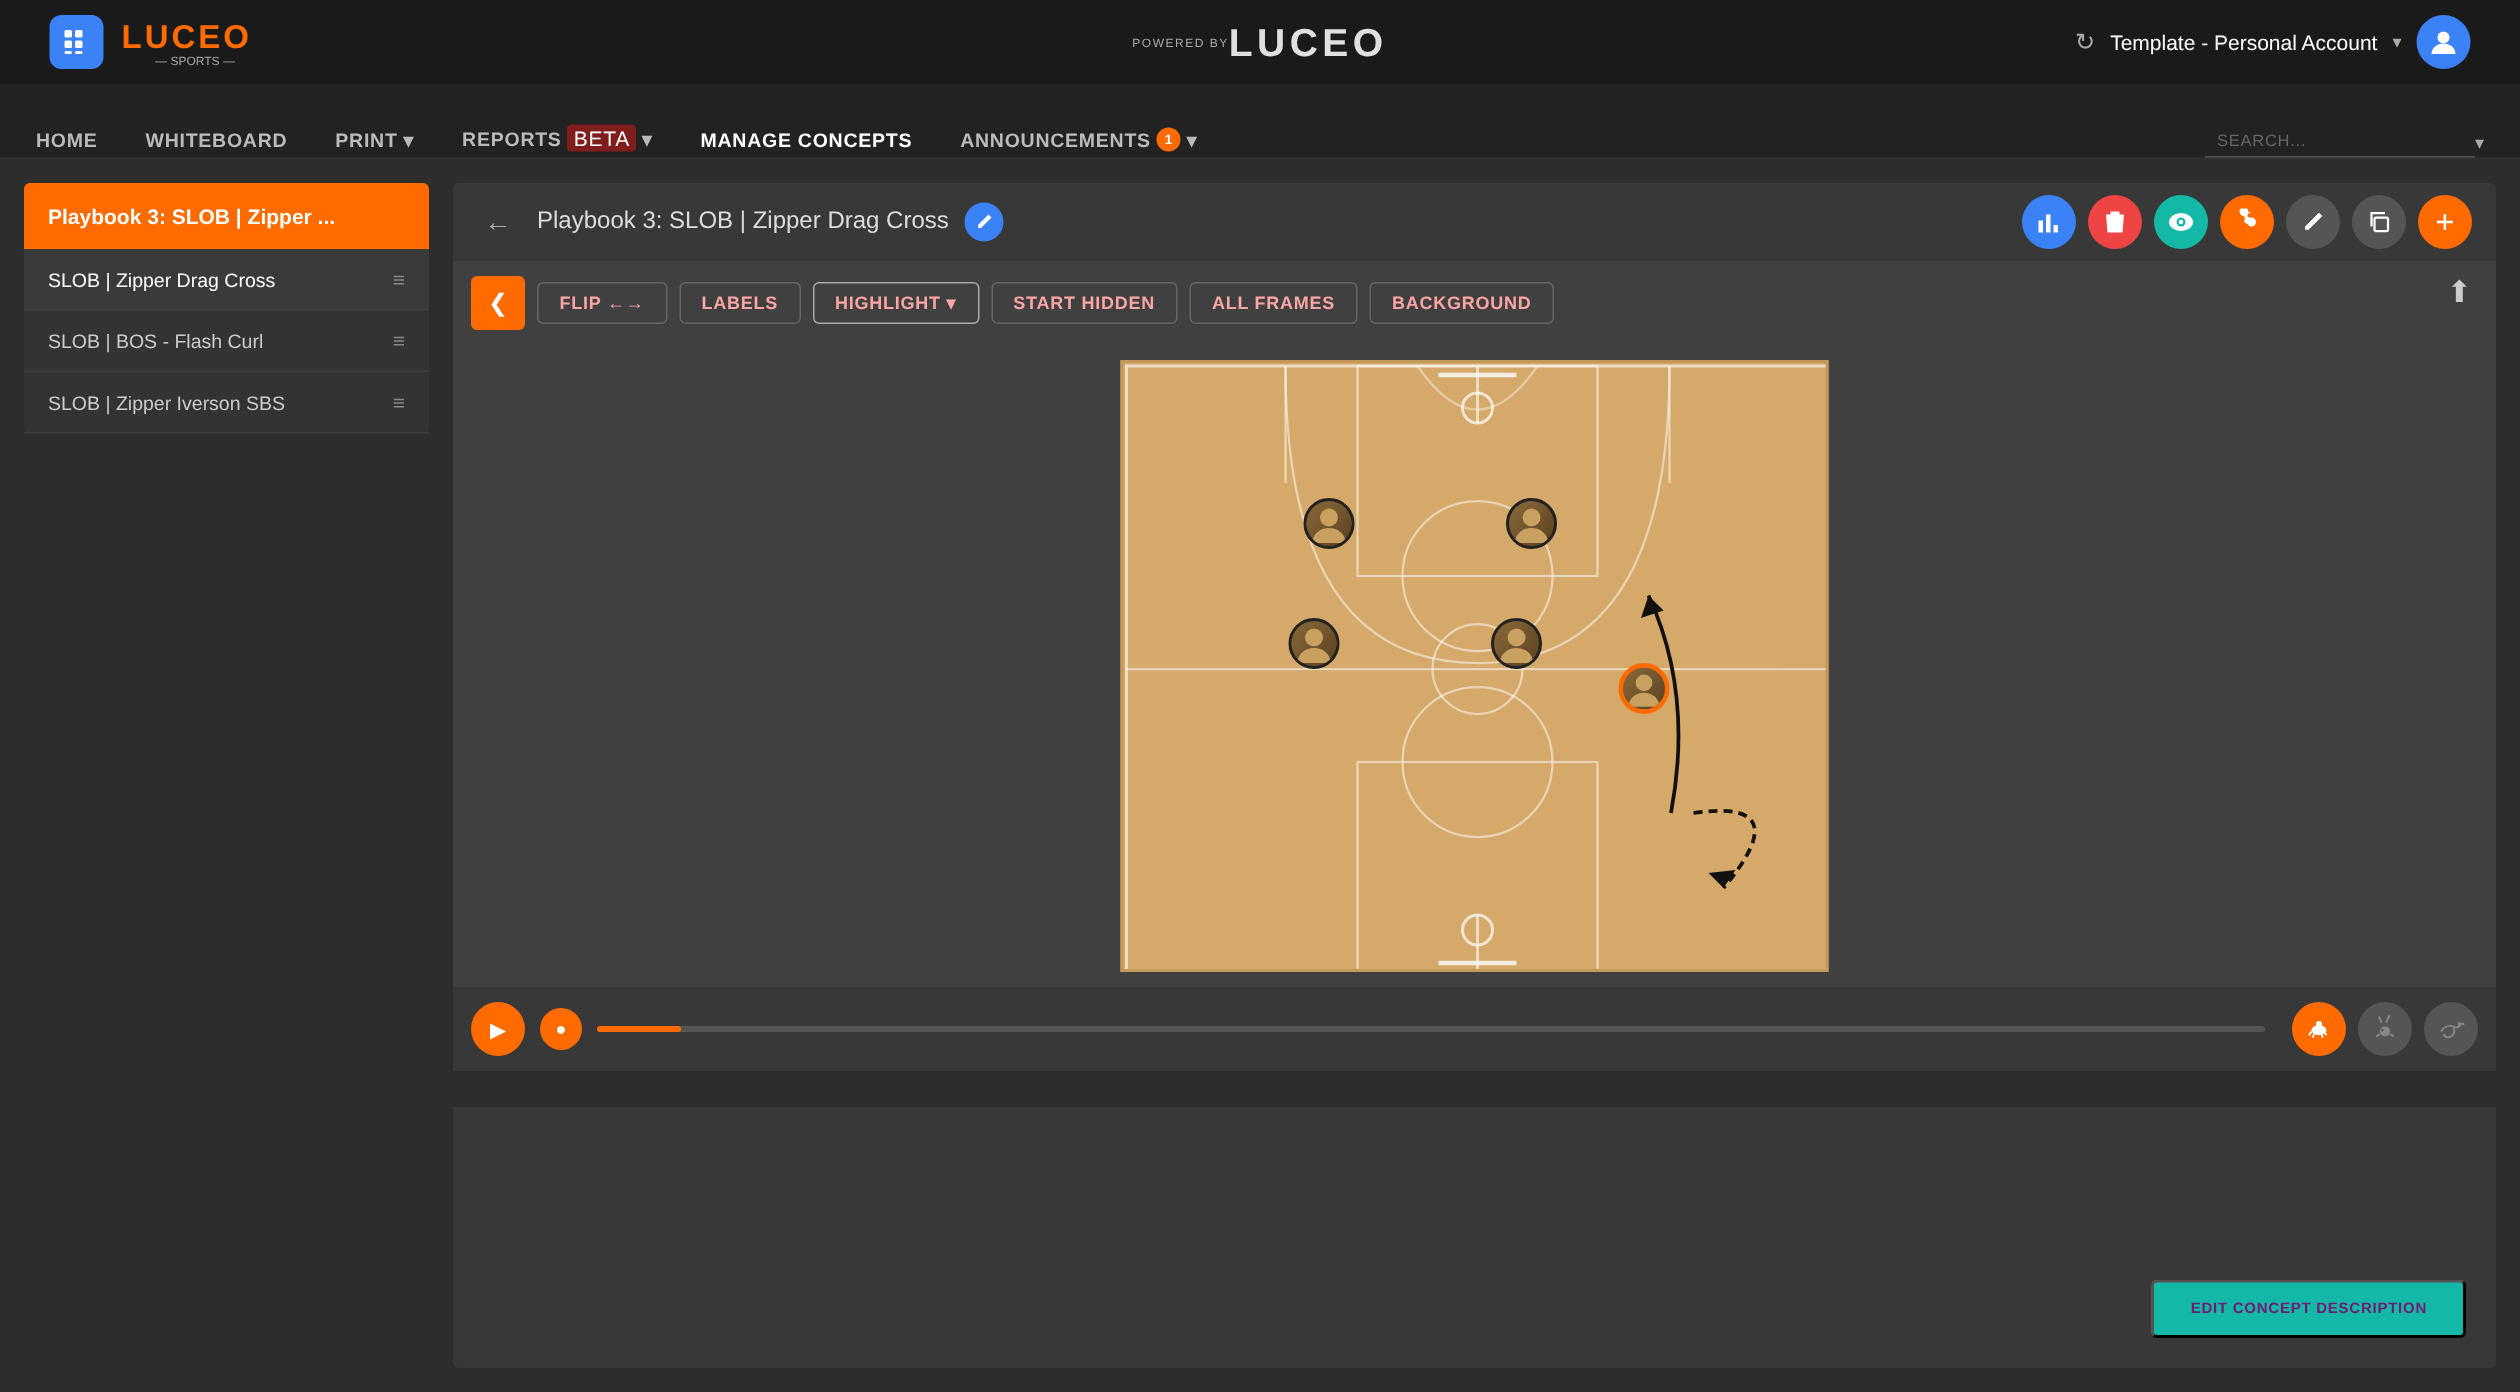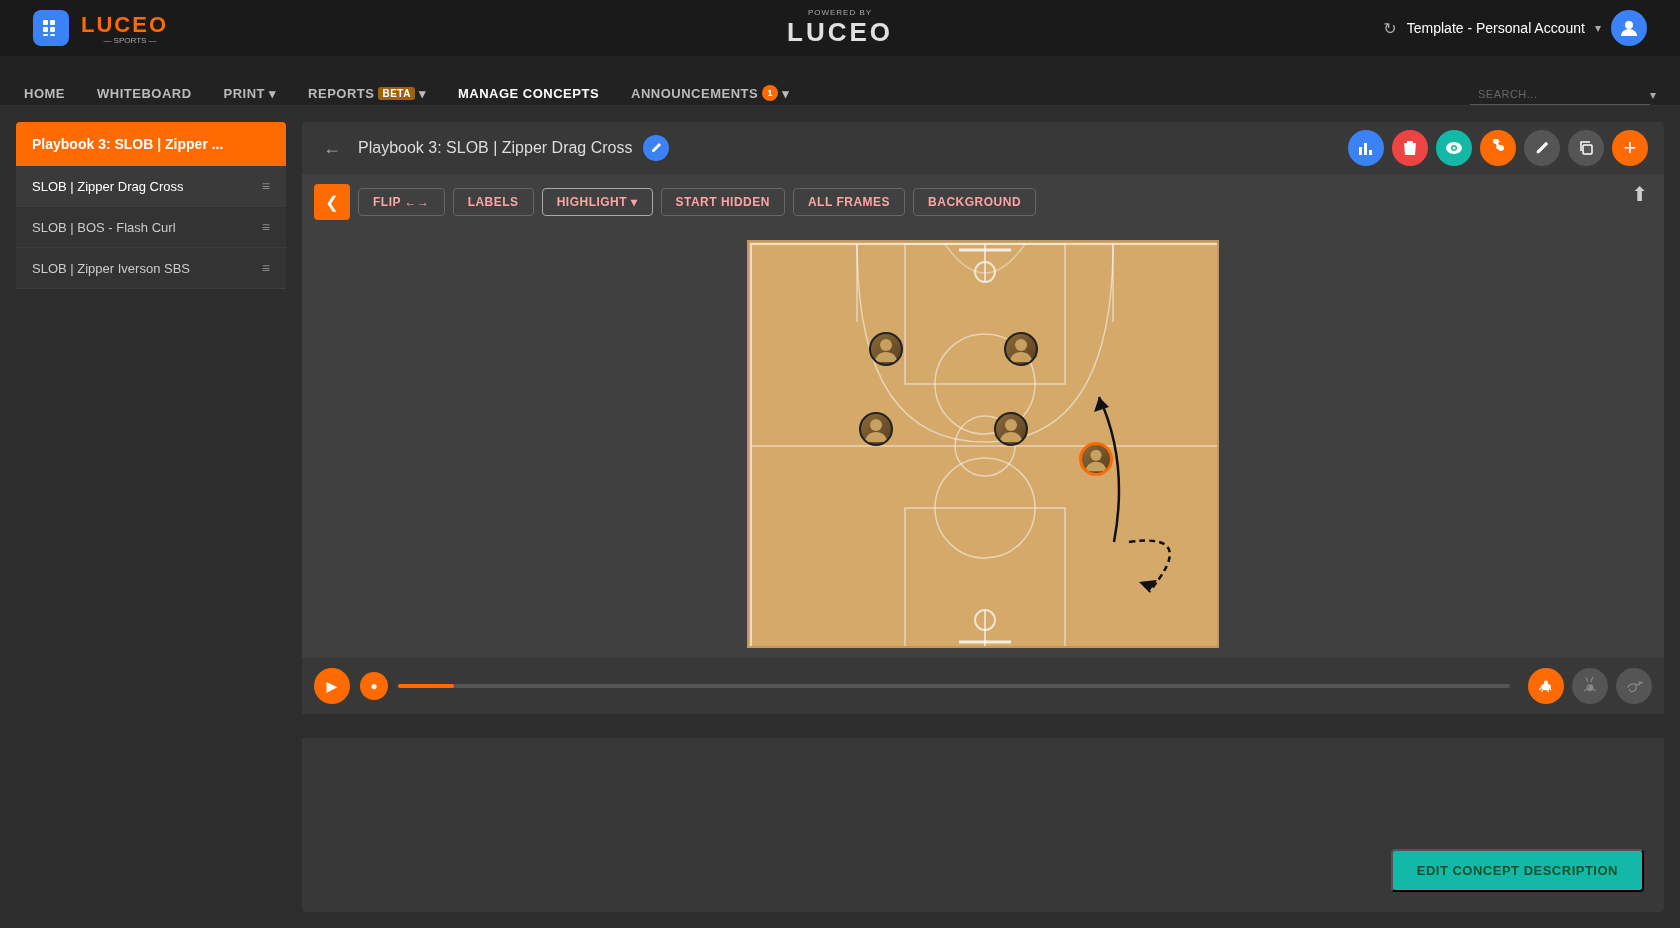--- a/index.html
+++ b/index.html
@@ -18,21 +18,21 @@
       width: 36px; height: 36px;
       background: #3b82f6;
       border-radius: 8px;
       display: flex; align-items: center; justify-content: center;
       cursor: pointer;
     }
     .grid-icon svg { width: 20px; height: 20px; }
     .logo-text { font-size: 22px; font-weight: 900; color: #ff6b00; letter-spacing: 2px; }
     .logo-sub { font-size: 8px; color: #aaa; text-align: center; margin-top: -2px; margin-left: 11px; }
     .logo-wrapper { display: flex; flex-direction: column; align-items: center; }
-    .center-logo { position: absolute; left: 50%; transform: translateX(-50%); display: flex; flex-direction: column; align-items: center; }
+    .center-logo { position: absolute; left: 50%; transform: translateX(-50%); display: flex; flex-direction: row; align-items: center; }
     .center-logo .powered-by { font-size: 8px; color: #aaa; letter-spacing: 1px; }
     .center-logo .main-logo { font-size: 26px; font-weight: 900; color: #e0e0e0; letter-spacing: 3px; }
     .top-right { margin-left: auto; display: flex; align-items: center; gap: 10px; }
     .refresh-icon { color: #aaa; font-size: 16px; cursor: pointer; }
     .template-text { font-size: 14px; color: #fff; }
     .chevron-down { color: #aaa; font-size: 12px; }
     .avatar-btn {
       width: 36px; height: 36px;
       background: #3b82f6;
       border-radius: 50%;
@@ -54,26 +54,26 @@
       font-size: 13px;
       font-weight: 600;
       color: #bbb;
       cursor: pointer;
       letter-spacing: 0.5px;
       display: flex; align-items: center; gap: 4px;
       padding: 4px 0;
     }
     .nav-item.active { color: #fff; }
     .nav-item .beta-badge {
-      background: #a16207;
-      color: #fff;
-      font-size: 10px;
+      background: #7f1d1d;
+      color: #fff;
+      font-size: 14px;
       padding: 1px 4px;
       border-radius: 3px;
-      font-weight: 700;
+      font-weight: 400;
     }
     .nav-item .notif-badge {
       background: #ff6b00;
       color: #fff;
       font-size: 9px;
       width: 16px; height: 16px;
       border-radius: 50%;
       display: flex; align-items: center; justify-content: center;
       font-weight: 700;
     }
@@ -286,24 +286,24 @@
       color: #fff;
     }
     .speed-btn.inactive { background: #555; color: #888; }
 
     
     .edit-concept-btn {
       position: absolute;
       bottom: 20px;
       right: 20px;
       background: #14b8a6;
-      color: #14532d;
+      color: #701a75;
       padding: 12px 24px;
       border-radius: 4px;
-      font-size: 13px;
+      font-size: 10px;
       font-weight: 700;
       cursor: pointer;
       letter-spacing: 0.5px;
       margin-top: 22px;
     }
 
     .right-content-wrapper {
       flex: 1;
       background: #383838;
       display: flex;

